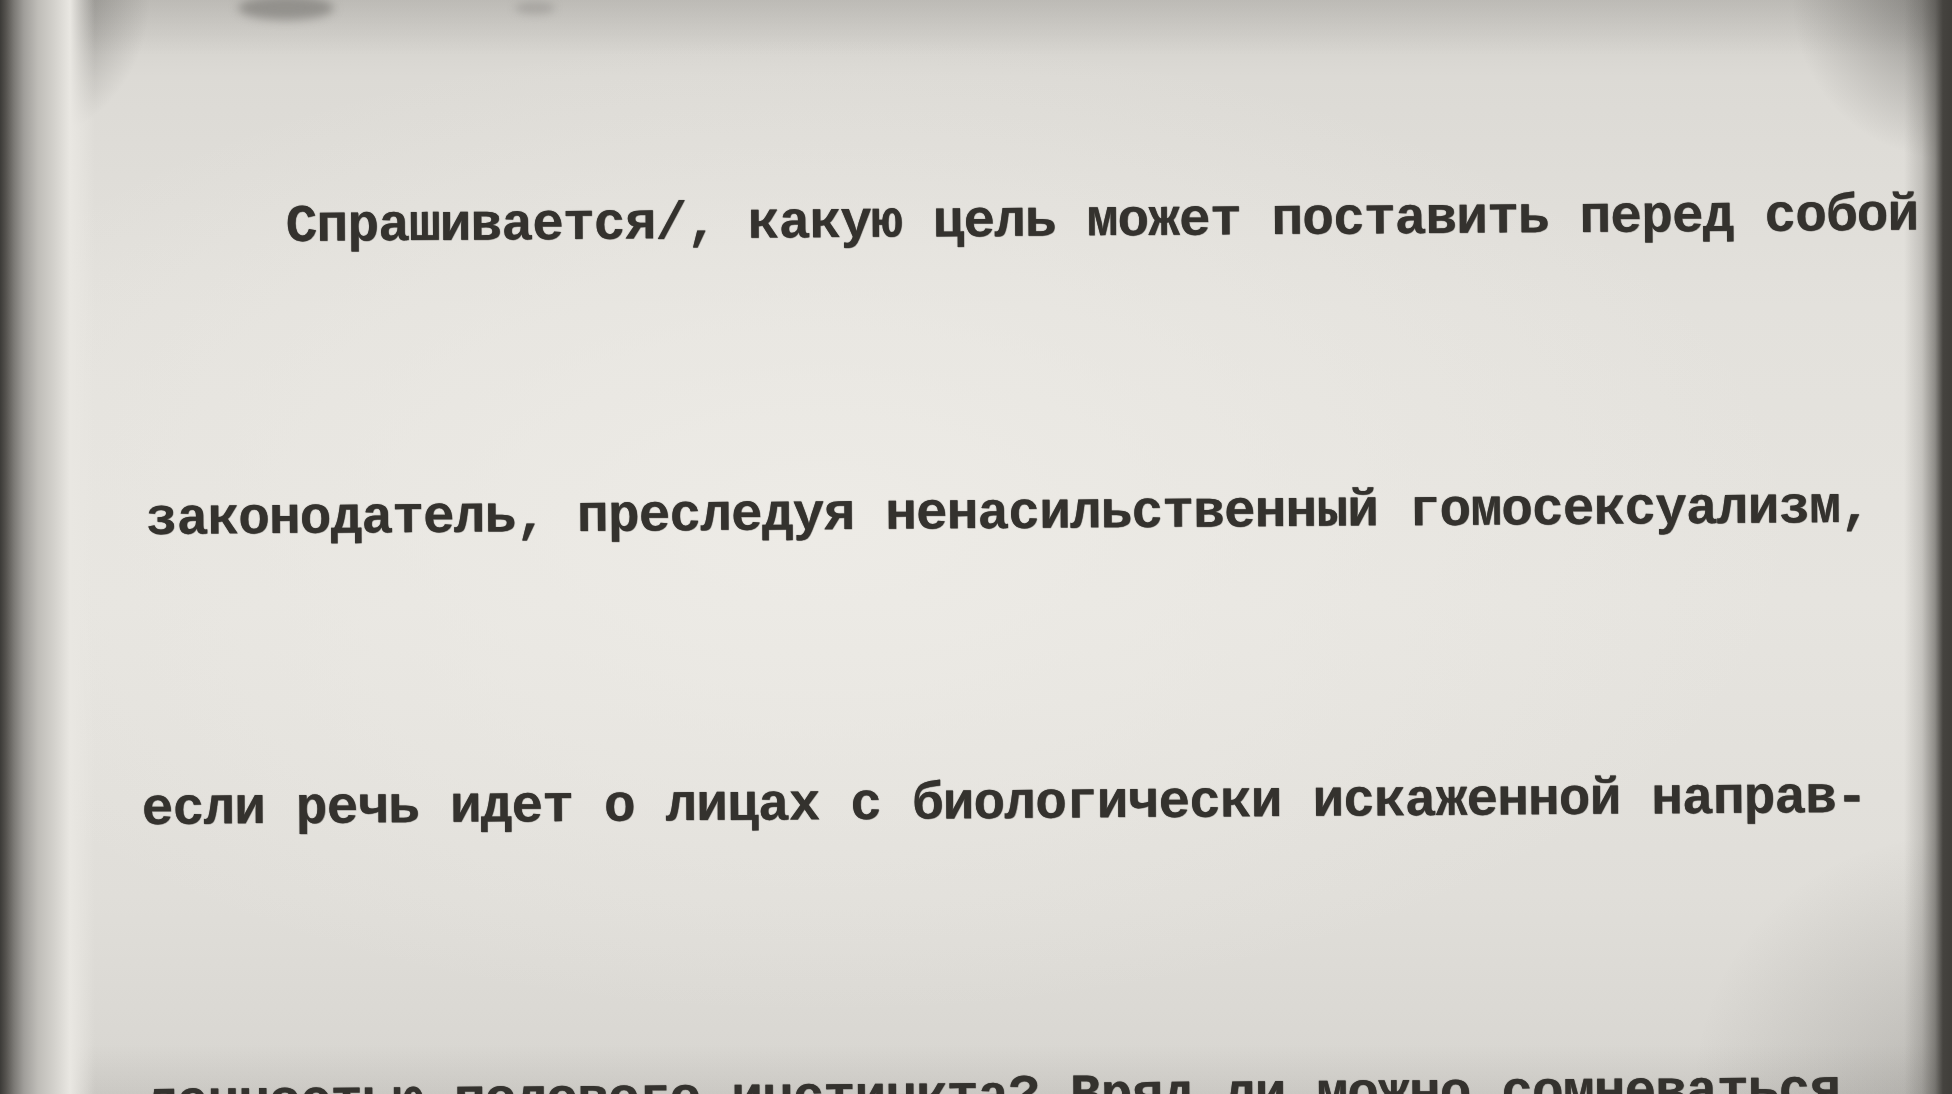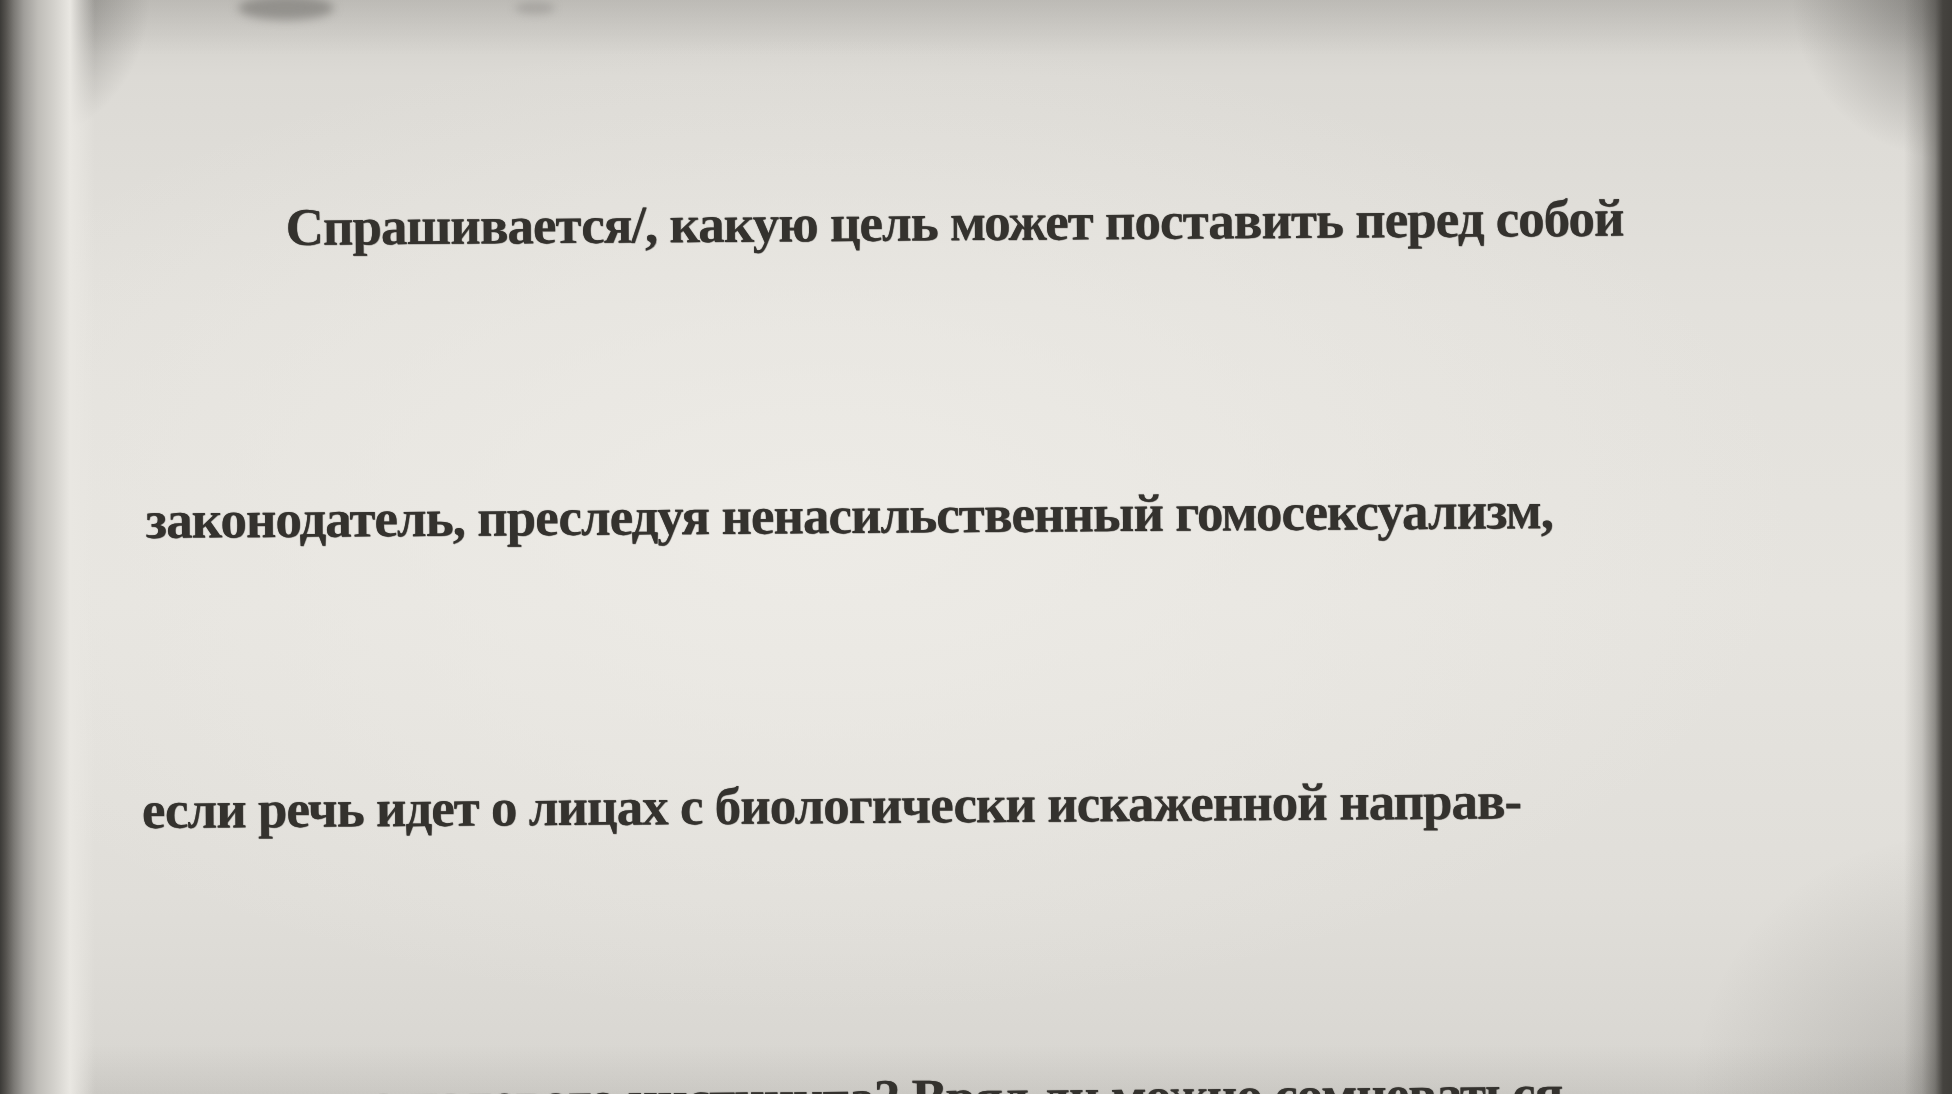--- a/index.html
+++ b/index.html
@@ -6,21 +6,21 @@
     margin: 0;
     padding: 0;
     background: #111;
   }
   .photo {
     position: relative;
     width: 1952px;
     height: 1094px;
     overflow: hidden;
     background: #8b5cf6;
-    font-family: Liberation Serif, serif;
+    font-family: Liberation Mono, monospace;
   }
   
   .paper {
     position: absolute;
     inset: 0;
     background:
       radial-gradient(ellipse 1400px 700px at 42% 48%, rgba(238,236,231,0.9) 0%, rgba(238,236,231,0) 70%),
       linear-gradient(180deg, #cfcdc8 0%, #dcdad5 7%, #e3e1dc 28%, #e6e4df 55%, #e0ded9 82%, #d7d5d0 100%);
   }
   

